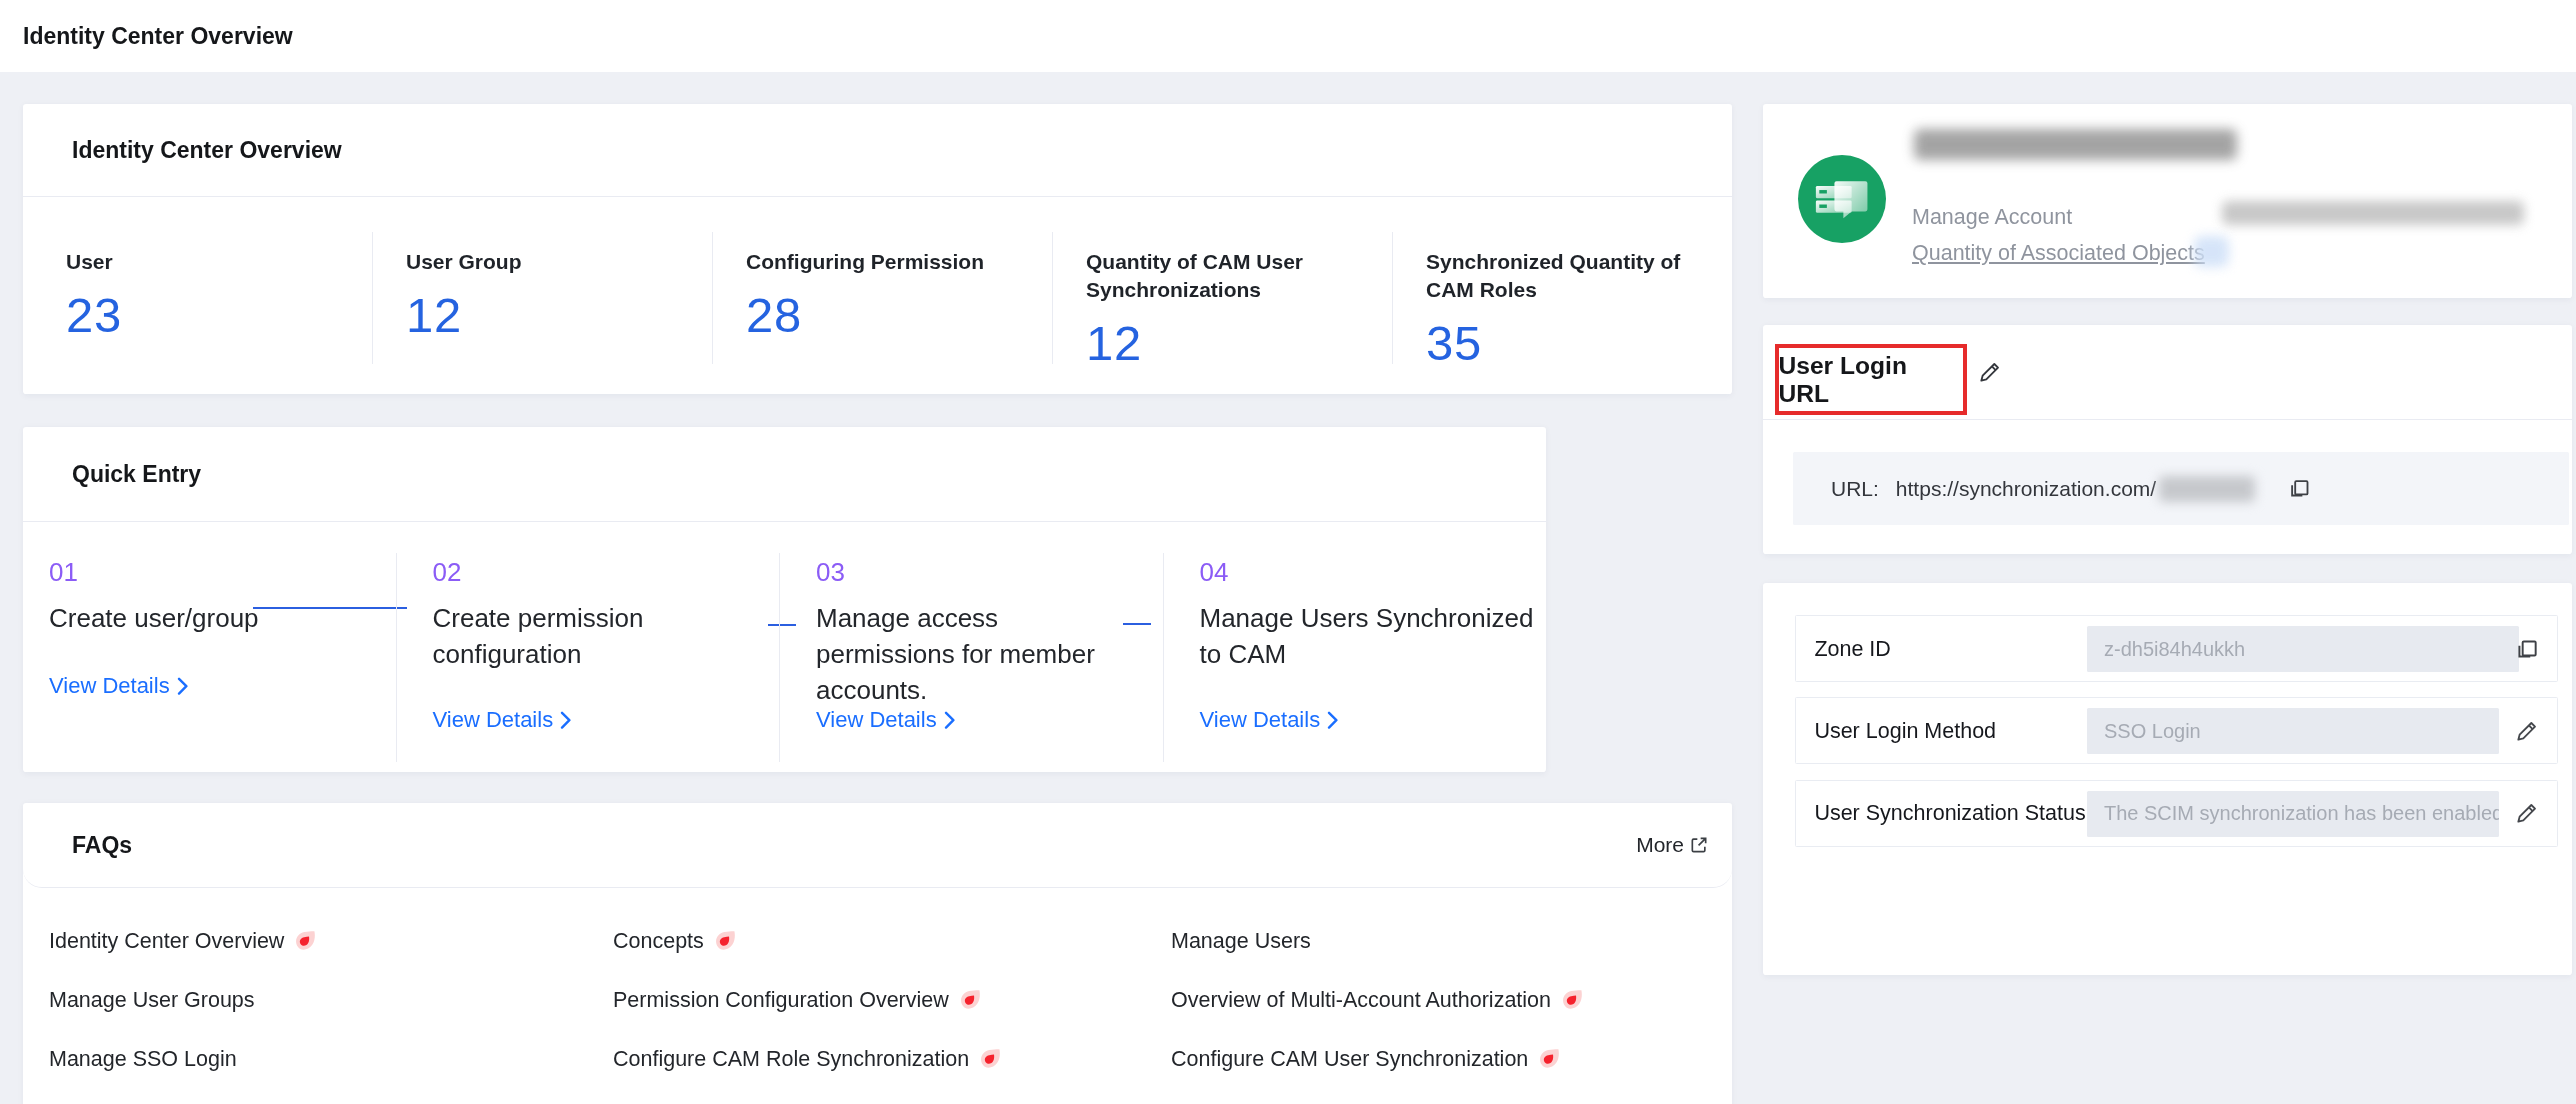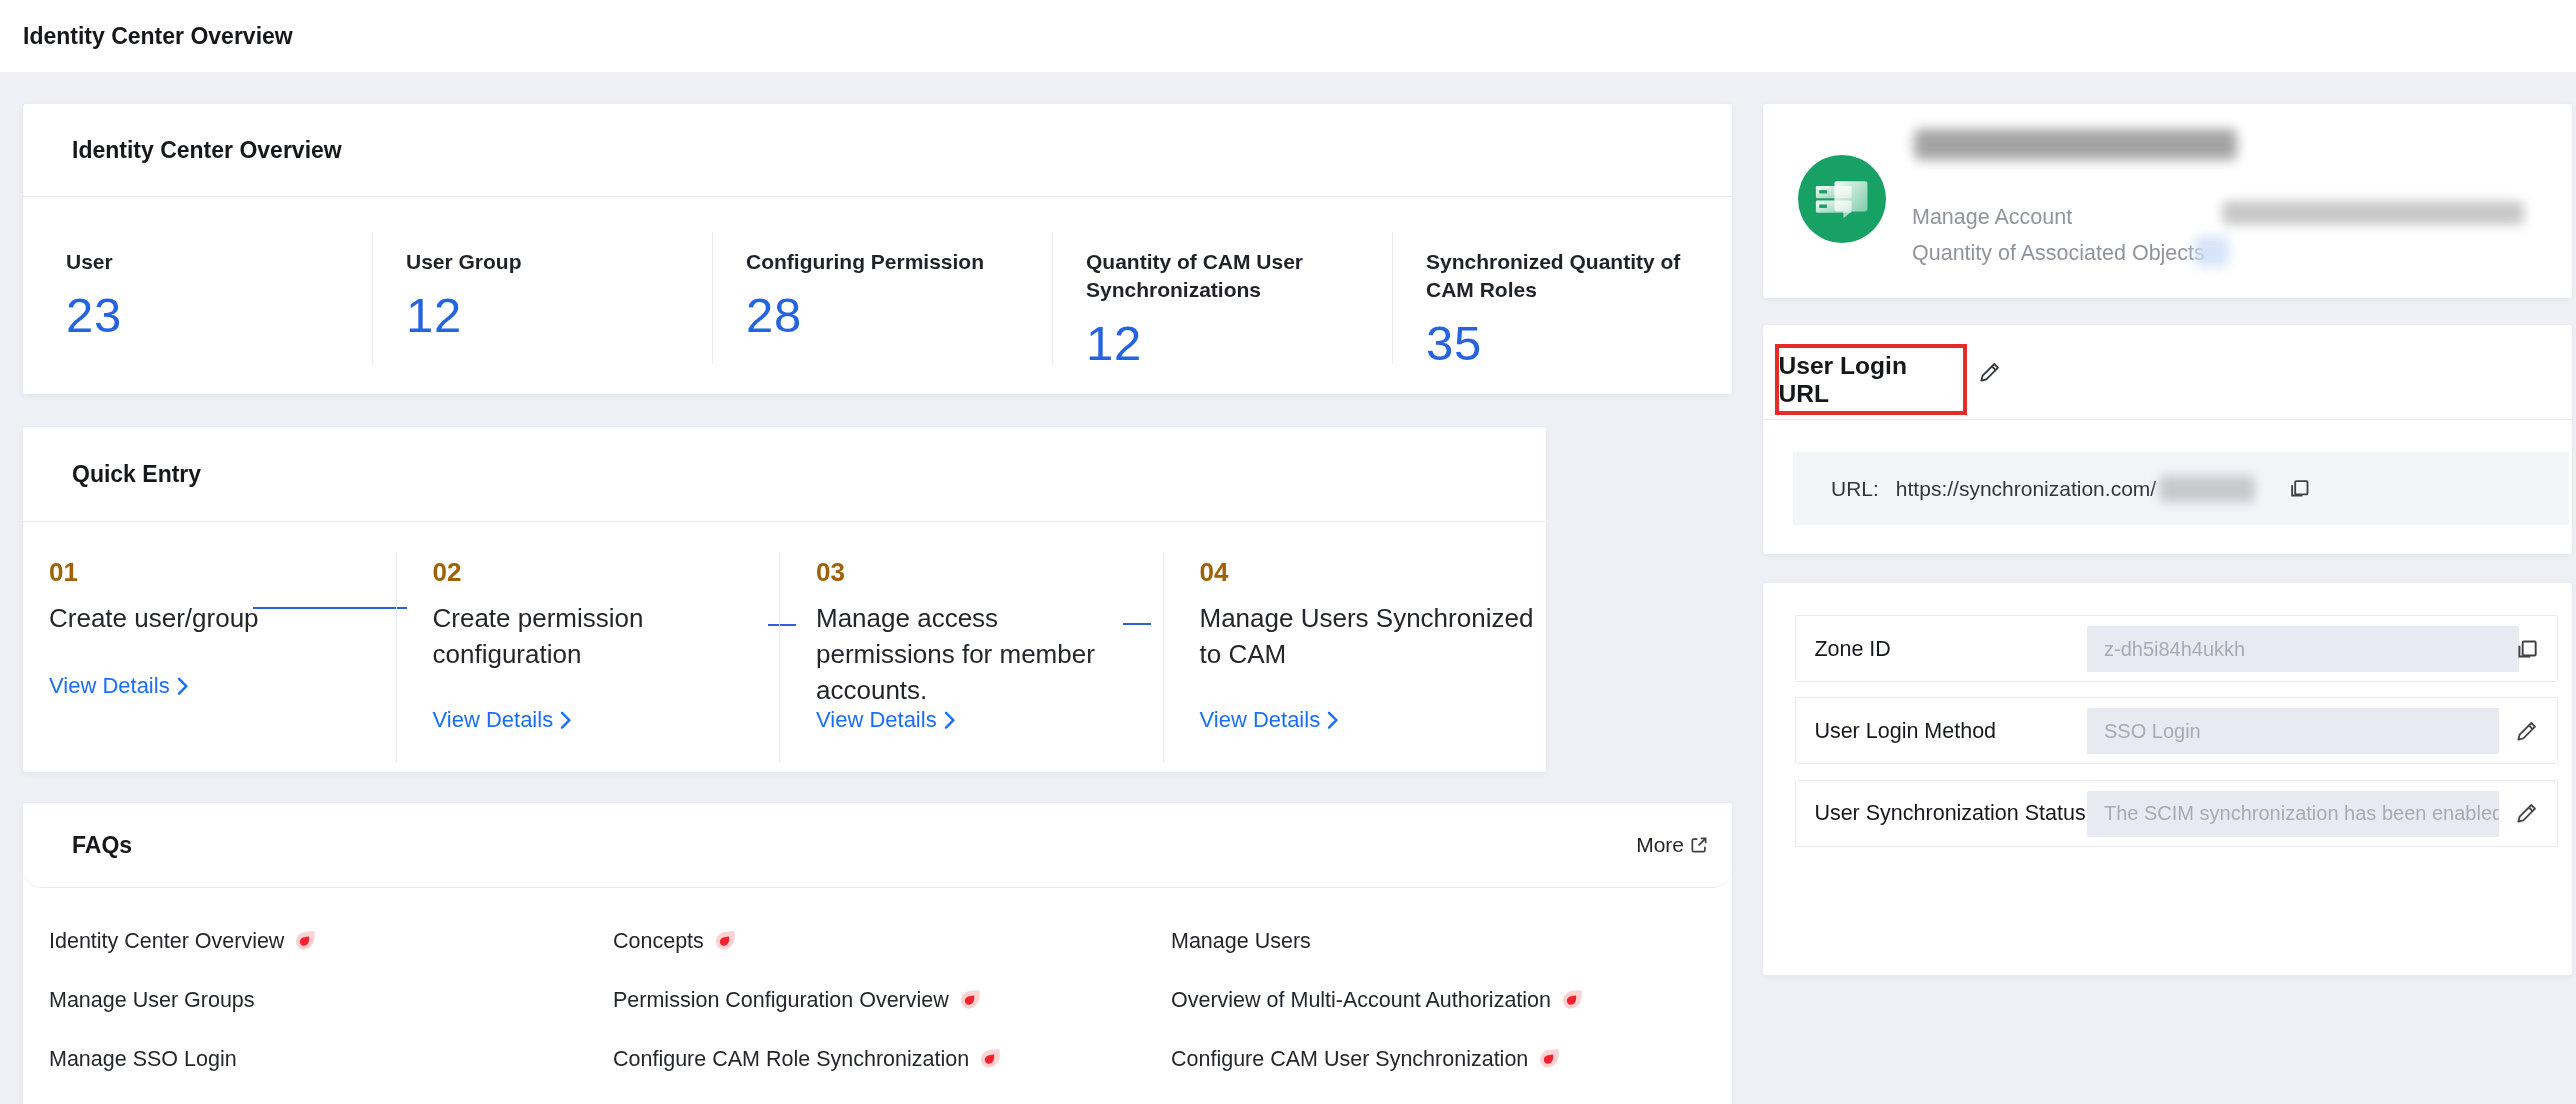--- a/index.html
+++ b/index.html
@@ -21,21 +21,21 @@
   .stat + .stat::before{content:"";position:absolute;left:0;top:35px;height:132px;width:0.8px;background:#e9ebf2;}
   .stat-label{font-size:21px;font-weight:600;color:#1f2329;line-height:28px;max-width:261px;}
   .stat-value{margin-top:10.8px;font-size:49px;font-weight:400;color:#2563e0;letter-spacing:0.8px;}
   
   #card-quickentry{left:23px;top:427px;width:1523px;height:345px;}
   #card-quickentry .card-head{height:94px;padding-left:49px;}
   .qe-items{display:flex;height:251px;position:relative;}
   .qe-item{flex:1;position:relative;padding:35px 0 0 37px;box-sizing:border-box;}
   .qe-item:first-child{padding-left:26px;}
   .qe-item + .qe-item::before{content:"";position:absolute;left:0;top:31px;height:209px;width:0.8px;background:#e9ebf2;}
-  .qe-num{font-size:26px;font-weight:700;color:#a16207;}
+  .qe-num{font-size:26px;font-weight:400;color:#8b5cf6;}
   .qe-title{margin-top:12.3px;font-size:26px;color:#23262b;line-height:36px;}
   .qe-item.w2 .qe-title{max-width:292px;}
   .qe-item.w3 .qe-title{max-width:323px;}
   .qe-item.w4 .qe-title{max-width:353px;}
   .qe-line{position:absolute;height:2.3px;background:#2b5fe0;}
   .qe-item.i1 .qe-line{left:230px;top:85px;width:154px;}
   .qe-item.w2 .qe-line{left:372px;top:102px;width:28px;}
   .qe-item.w3 .qe-line{left:344px;top:101px;width:28px;}
   .view-details{position:absolute;left:37px;display:flex;align-items:center;gap:5px;
                 font-size:22px;color:#1a6eff;cursor:pointer;}
@@ -48,21 +48,21 @@
              font-size:21px;color:#23262b;cursor:pointer;}
   .faq-grid{display:grid;grid-template-columns:564px 558px auto;row-gap:28px;padding:38px 0 0 26px;}
   .faq-link{display:flex;align-items:center;gap:10.8px;height:31px;font-size:21.5px;color:#23262b;cursor:pointer;}
   
   #card-account{left:1763px;top:104px;width:809px;height:194px;}
   .org-icon{position:absolute;left:35px;top:51px;width:88px;height:88px;}
   .blur-blob{position:absolute;border-radius:6.1px;}
   .acct-title-blob{left:151px;top:25px;width:323px;height:31px;background:#949494;filter:blur(6.1px);opacity:.85;}
   .acct-label{position:absolute;left:149px;font-size:21.5px;color:#8f949e;}
   .acct-label.l1{top:101px;}
-  .acct-label.l2{top:137px;}
+  .acct-label.l2{top:137px;text-decoration:underline;}
   .acct-value-blob{left:459px;top:97px;width:302px;height:24px;background:#c2c2c2;filter:blur(5.4px);opacity:.9;}
   .assoc-badge{position:absolute;left:431px;top:132px;width:35px;height:31px;background:#cfe0f8;
                border-radius:7.7px;filter:blur(5.4px);opacity:.85;}
   
   #card-loginurl{left:1763px;top:325px;width:809px;height:229px;}
   .red-box{position:absolute;left:11.5px;top:19px;width:192px;height:71px;border:4.6px solid #e62b2b;
            box-sizing:border-box;display:flex;align-items:center;justify-content:center;}
   .red-box .card-title{font-size:24.6px;}
   .icon-btn{cursor:pointer;display:inline-flex;}
   .lu-pencil{position:absolute;left:214px;top:34px;}

